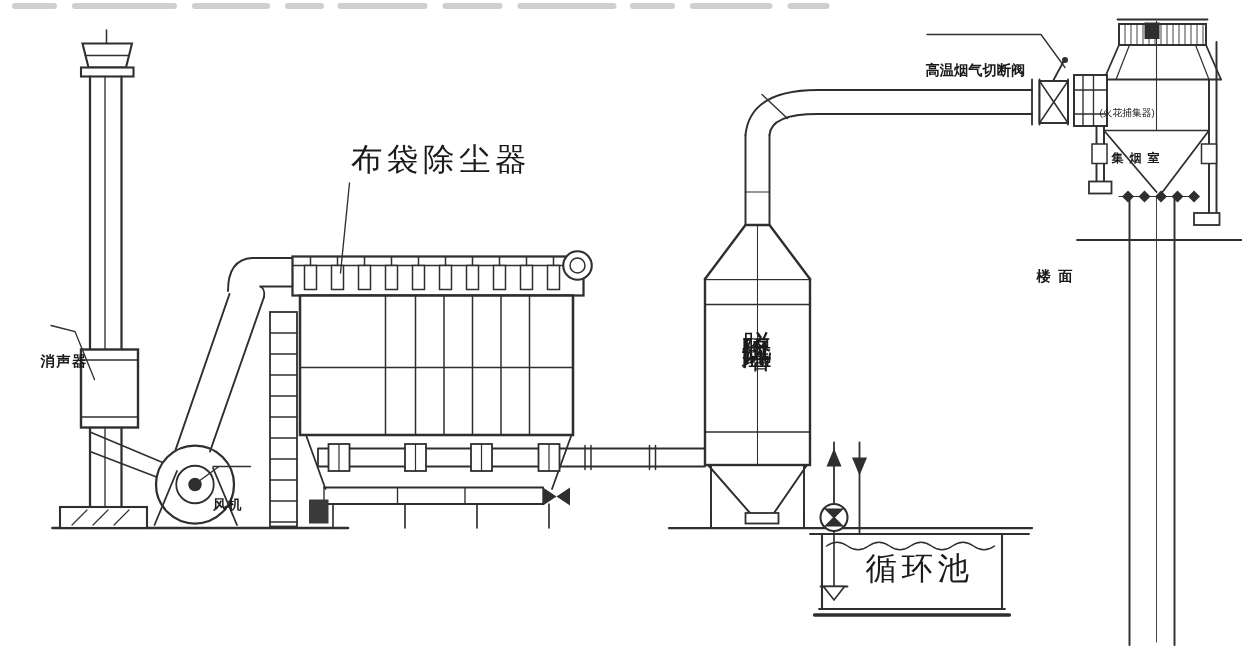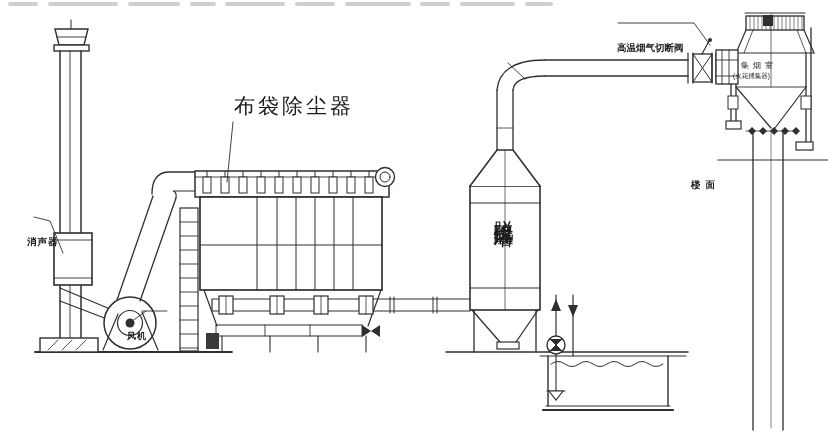--- a/index.html
+++ b/index.html
@@ -3,21 +3,21 @@
 <meta charset="utf-8">
 <style>
   html,body{margin:0;padding:0;background:#ffffff;}
   .stage{position:relative;width:828px;height:433px;background:#ffffff;overflow:hidden;
          font-family:"Liberation Sans",sans-serif;}
   .stage svg{position:absolute;left:0;top:0;}
   .lbl{position:absolute;color:#1b1b1b;white-space:nowrap;line-height:1;}
   .lbl.serif{font-family:"Liberation Serif",serif;}
   .lbl.big{font-size:21px;letter-spacing:3px;}
   .lbl.small{font-size:10px;font-weight:bold;letter-spacing:1px;margin-top:32px;}
-  .lbl.tiny{font-size:8px;font-weight:normal;letter-spacing:4px;}
+  .lbl.tiny{font-size:8px;font-weight:bold;letter-spacing:4px;margin-top:40px;}
   .lbl.micro{font-size:6.5px;letter-spacing:0;}
   .lbl.vert{writing-mode:vertical-rl;text-orientation:upright;font-size:20px;letter-spacing:2px;
             font-family:"Liberation Serif",serif;}
 </style>
 </head>
 <body>
 
 <div class="stage">
 
 <svg width="828" height="433" viewBox="0 0 828 433" fill="none" stroke="#2f2f2f" stroke-width="1.2" stroke-linecap="round">
@@ -231,26 +231,27 @@
     <path d="M142,311 H167 M146,311 L131,322"></path>
     <path d="M233,122 L227,182"></path>
     <path d="M618,23 H694 L710,45"></path>
   </g>
 </svg>
 
 <div class="lbl serif big" style="left:234px;top:96px;">布袋除尘器</div>
 
 <div class="lbl small" style="left:27px;top:205px;font-size:9.5px;">消声器</div>
 
-<div class="lbl small" style="left:127px;top:300px;font-size:9px;">风机</div>
+<div class="lbl small" style="left:142px;top:300px;font-size:9px;">风机</div>
 
 <div class="lbl vert" style="left:494px;top:204px;">脱硫降温塔</div>
 
 <div class="lbl small" style="left:617px;top:11px;font-size:9.5px;letter-spacing:0;">高温烟气切断阀</div>
 
 <div class="lbl tiny" style="left:741px;top:62px;">集烟室</div>
 
 <div class="lbl micro" style="left:733px;top:73px;">(火花捕集器)</div>
 
 <div class="lbl small" style="left:691px;top:148px;font-size:9.5px;letter-spacing:5px;">楼面</div>
 
+<div class="lbl serif big" style="left:577px;top:369px;">循环池</div>
 
 </div>
 
 </body></html>

